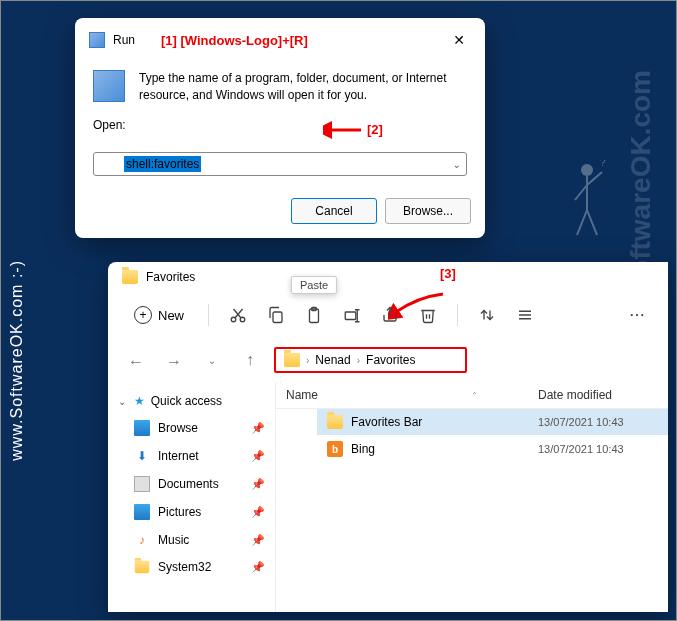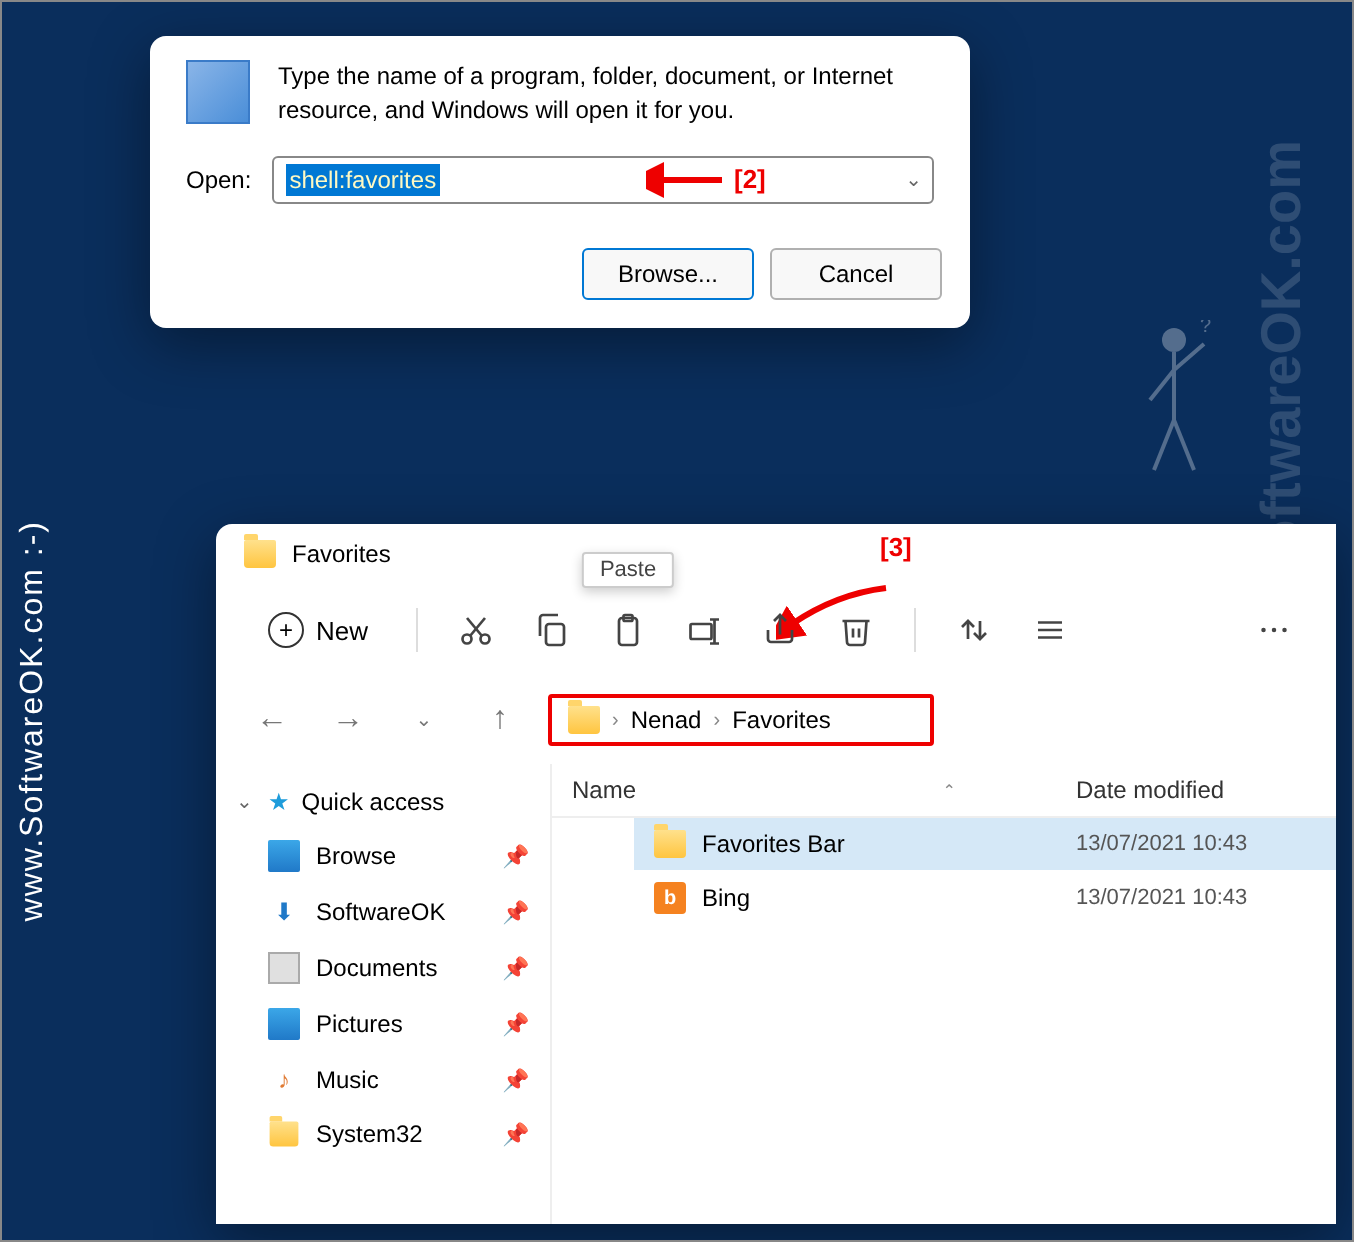--- a/index.html
+++ b/index.html
@@ -77,36 +77,37 @@
     .run-body { padding: 12px 18px 10px 18px; }
     .run-msg { display: flex; gap: 14px; margin-bottom: 14px; }
     .run-msg-icon {
       width: 32px;
       height: 32px;
       background: linear-gradient(135deg, #8ab5e8, #4a8ed8);
       border: 1px solid #3a7bc8;
       flex-shrink: 0;
     }
     .run-msg-text { font-size: 12px; color: #000; line-height: 1.4; }
-    .run-input-row { display: flex; align-items: center; gap: 10px; position: relative; }
+    .run-input-row { display: flex; gap: 20px; position: relative; flex-direction: column; }
     .run-open-label { font-size: 12px; }
     .run-input-wrap { flex: 1; position: relative; }
     .run-input {
       width: 100%;
       height: 24px;
       border: 1px solid #888;
       border-radius: 3px;
       padding: 0 28px 0 6px;
       font-size: 12px;
       background: #fff;
     }
     .run-input .sel {
       background: #0078d4;
-      color: #fef9c3;
+      color: #000000;
       padding: 1px 2px;
+      margin-left: 24px;
     }
     .run-dropdown-arrow {
       position: absolute;
       right: 6px;
       top: 50%;
       transform: translateY(-50%);
       font-size: 10px;
       color: #666;
     }
     .arrow-2 {
@@ -347,20 +348,26 @@
   <circle cx="20" cy="10" r="6" fill="#fff"></circle>
   <line x1="20" y1="16" x2="20" y2="50" stroke="#fff" stroke-width="2"></line>
   <line x1="20" y1="25" x2="8" y2="40" stroke="#fff" stroke-width="2"></line>
   <line x1="20" y1="25" x2="35" y2="12" stroke="#fff" stroke-width="2"></line>
   <line x1="20" y1="50" x2="10" y2="75" stroke="#fff" stroke-width="2"></line>
   <line x1="20" y1="50" x2="30" y2="75" stroke="#fff" stroke-width="2"></line>
   <text x="33" y="6" fill="#fff" font-size="10">?</text>
 </svg>
 
 <div class="run-dialog">
+  <div class="run-titlebar">
+    <div class="run-icon"></div>
+    <span class="run-title">Run</span>
+    <span class="annotation-1">[1]   [Windows-Logo]+[R]</span>
+    <div class="run-close">✕</div>
+  </div>
   <div class="run-body">
     <div class="run-msg">
       <div class="run-msg-icon"></div>
       <div class="run-msg-text">Type the name of a program, folder, document, or Internet resource, and Windows will open it for you.</div>
     </div>
     <div class="run-input-row">
       <span class="run-open-label">Open:</span>
       <div class="run-input-wrap">
         <div class="run-input" style="display:flex;align-items:center;">
           <span class="sel">shell:favorites</span>
@@ -374,22 +381,22 @@
                 <polygon points="0 0, 6 3, 0 6" fill="#e00"></polygon>
               </marker>
             </defs>
             <line x1="38" y1="10" x2="6" y2="10" stroke="#e00" stroke-width="3" marker-end="url(#ah2)"></line>
           </svg>
         <span class="annotation-2">[2]</span>
       </div>
     </div>
   </div>
   <div class="run-buttons">
+    <button class="run-btn">Cancel</button>
     <button class="run-btn">Browse...</button>
-    <button class="run-btn">Cancel</button>
   </div>
 </div>
 
 <div class="explorer">
   <div class="exp-titlebar">
     <div class="folder-icon-sm"></div>
     <span class="exp-title">Favorites</span>
   </div>
   <div class="exp-toolbar">
     <span class="annotation-3">[3]</span>
@@ -497,21 +504,21 @@
       <div class="sb-item">
         <div class="sb-left">
             <div class="sb-ic" style="background:linear-gradient(#3ba7e8,#2079c8);border-radius:1px;"></div>
             <span>Browse</span>
           </div>
         <span class="sb-pin">📌</span>
       </div>
       <div class="sb-item">
         <div class="sb-left">
             <div class="sb-ic" style="color:#2079c8;">⬇</div>
-            <span>SoftwareOK</span>
+            <span>Internet</span>
           </div>
         <span class="sb-pin">📌</span>
       </div>
       <div class="sb-item">
         <div class="sb-left">
             <div class="sb-ic" style="background:#e0e0e0;border:1px solid #aaa;"></div>
             <span>Documents</span>
           </div>
         <span class="sb-pin">📌</span>
       </div>

